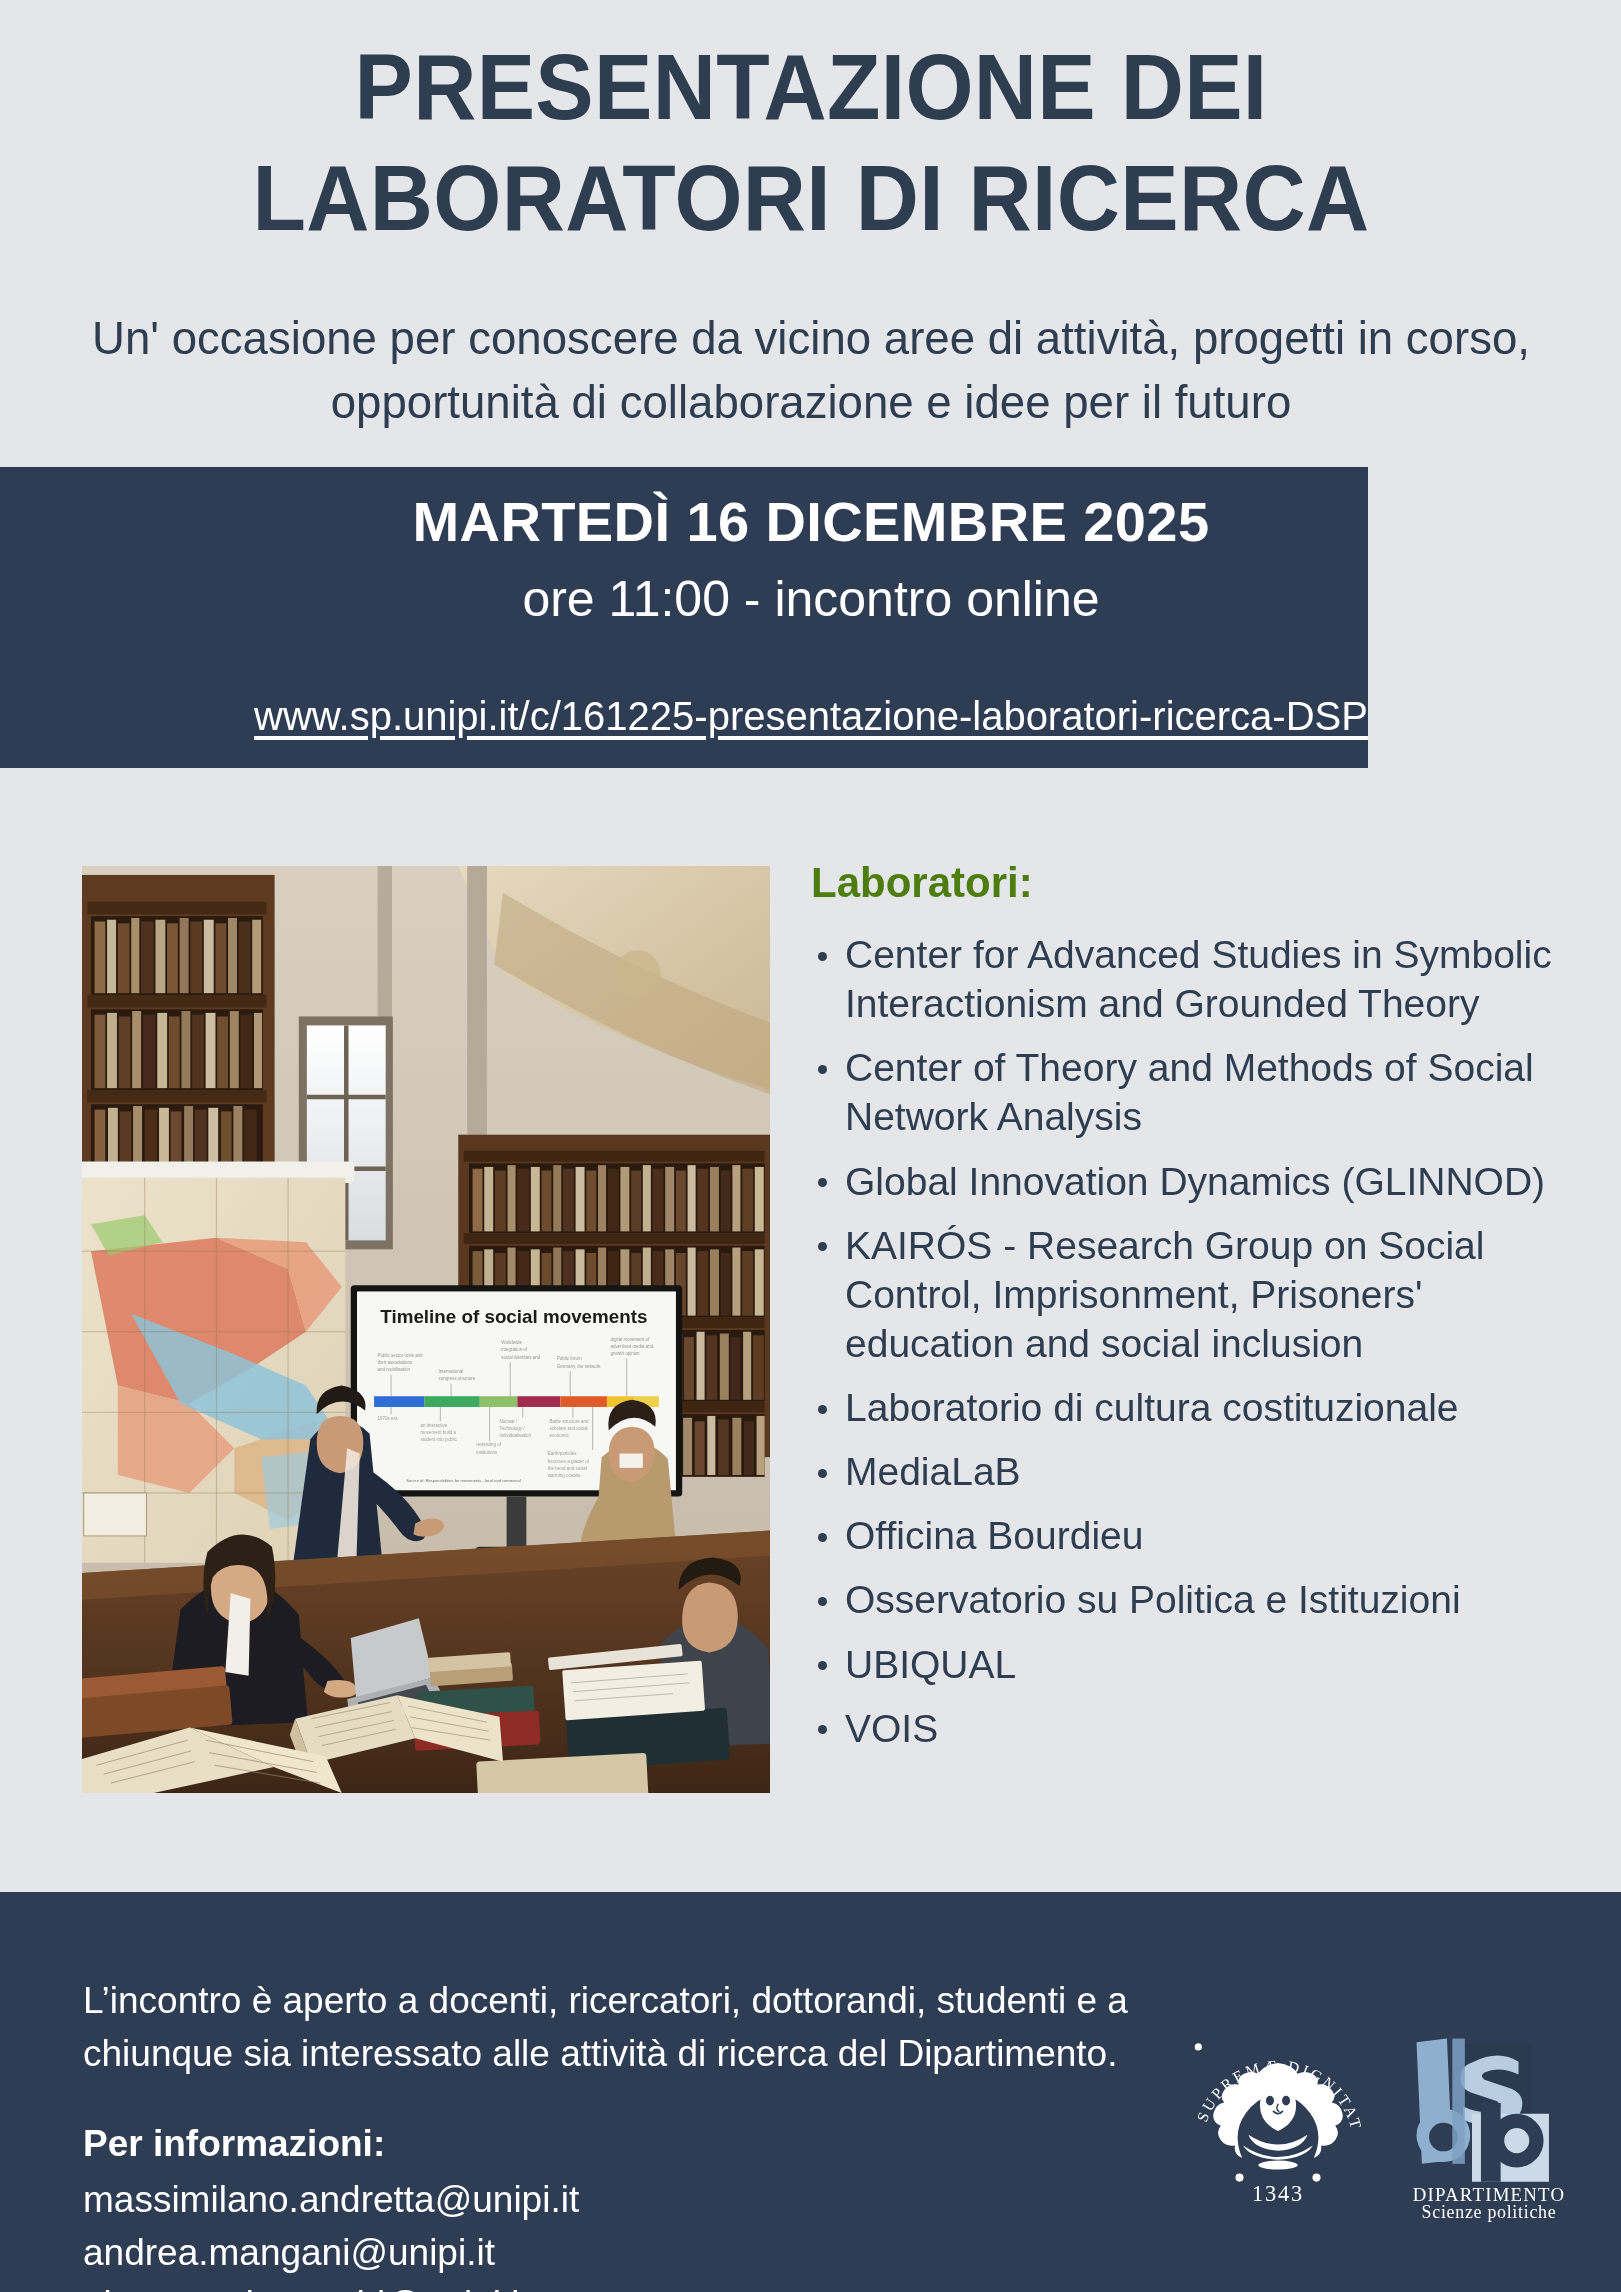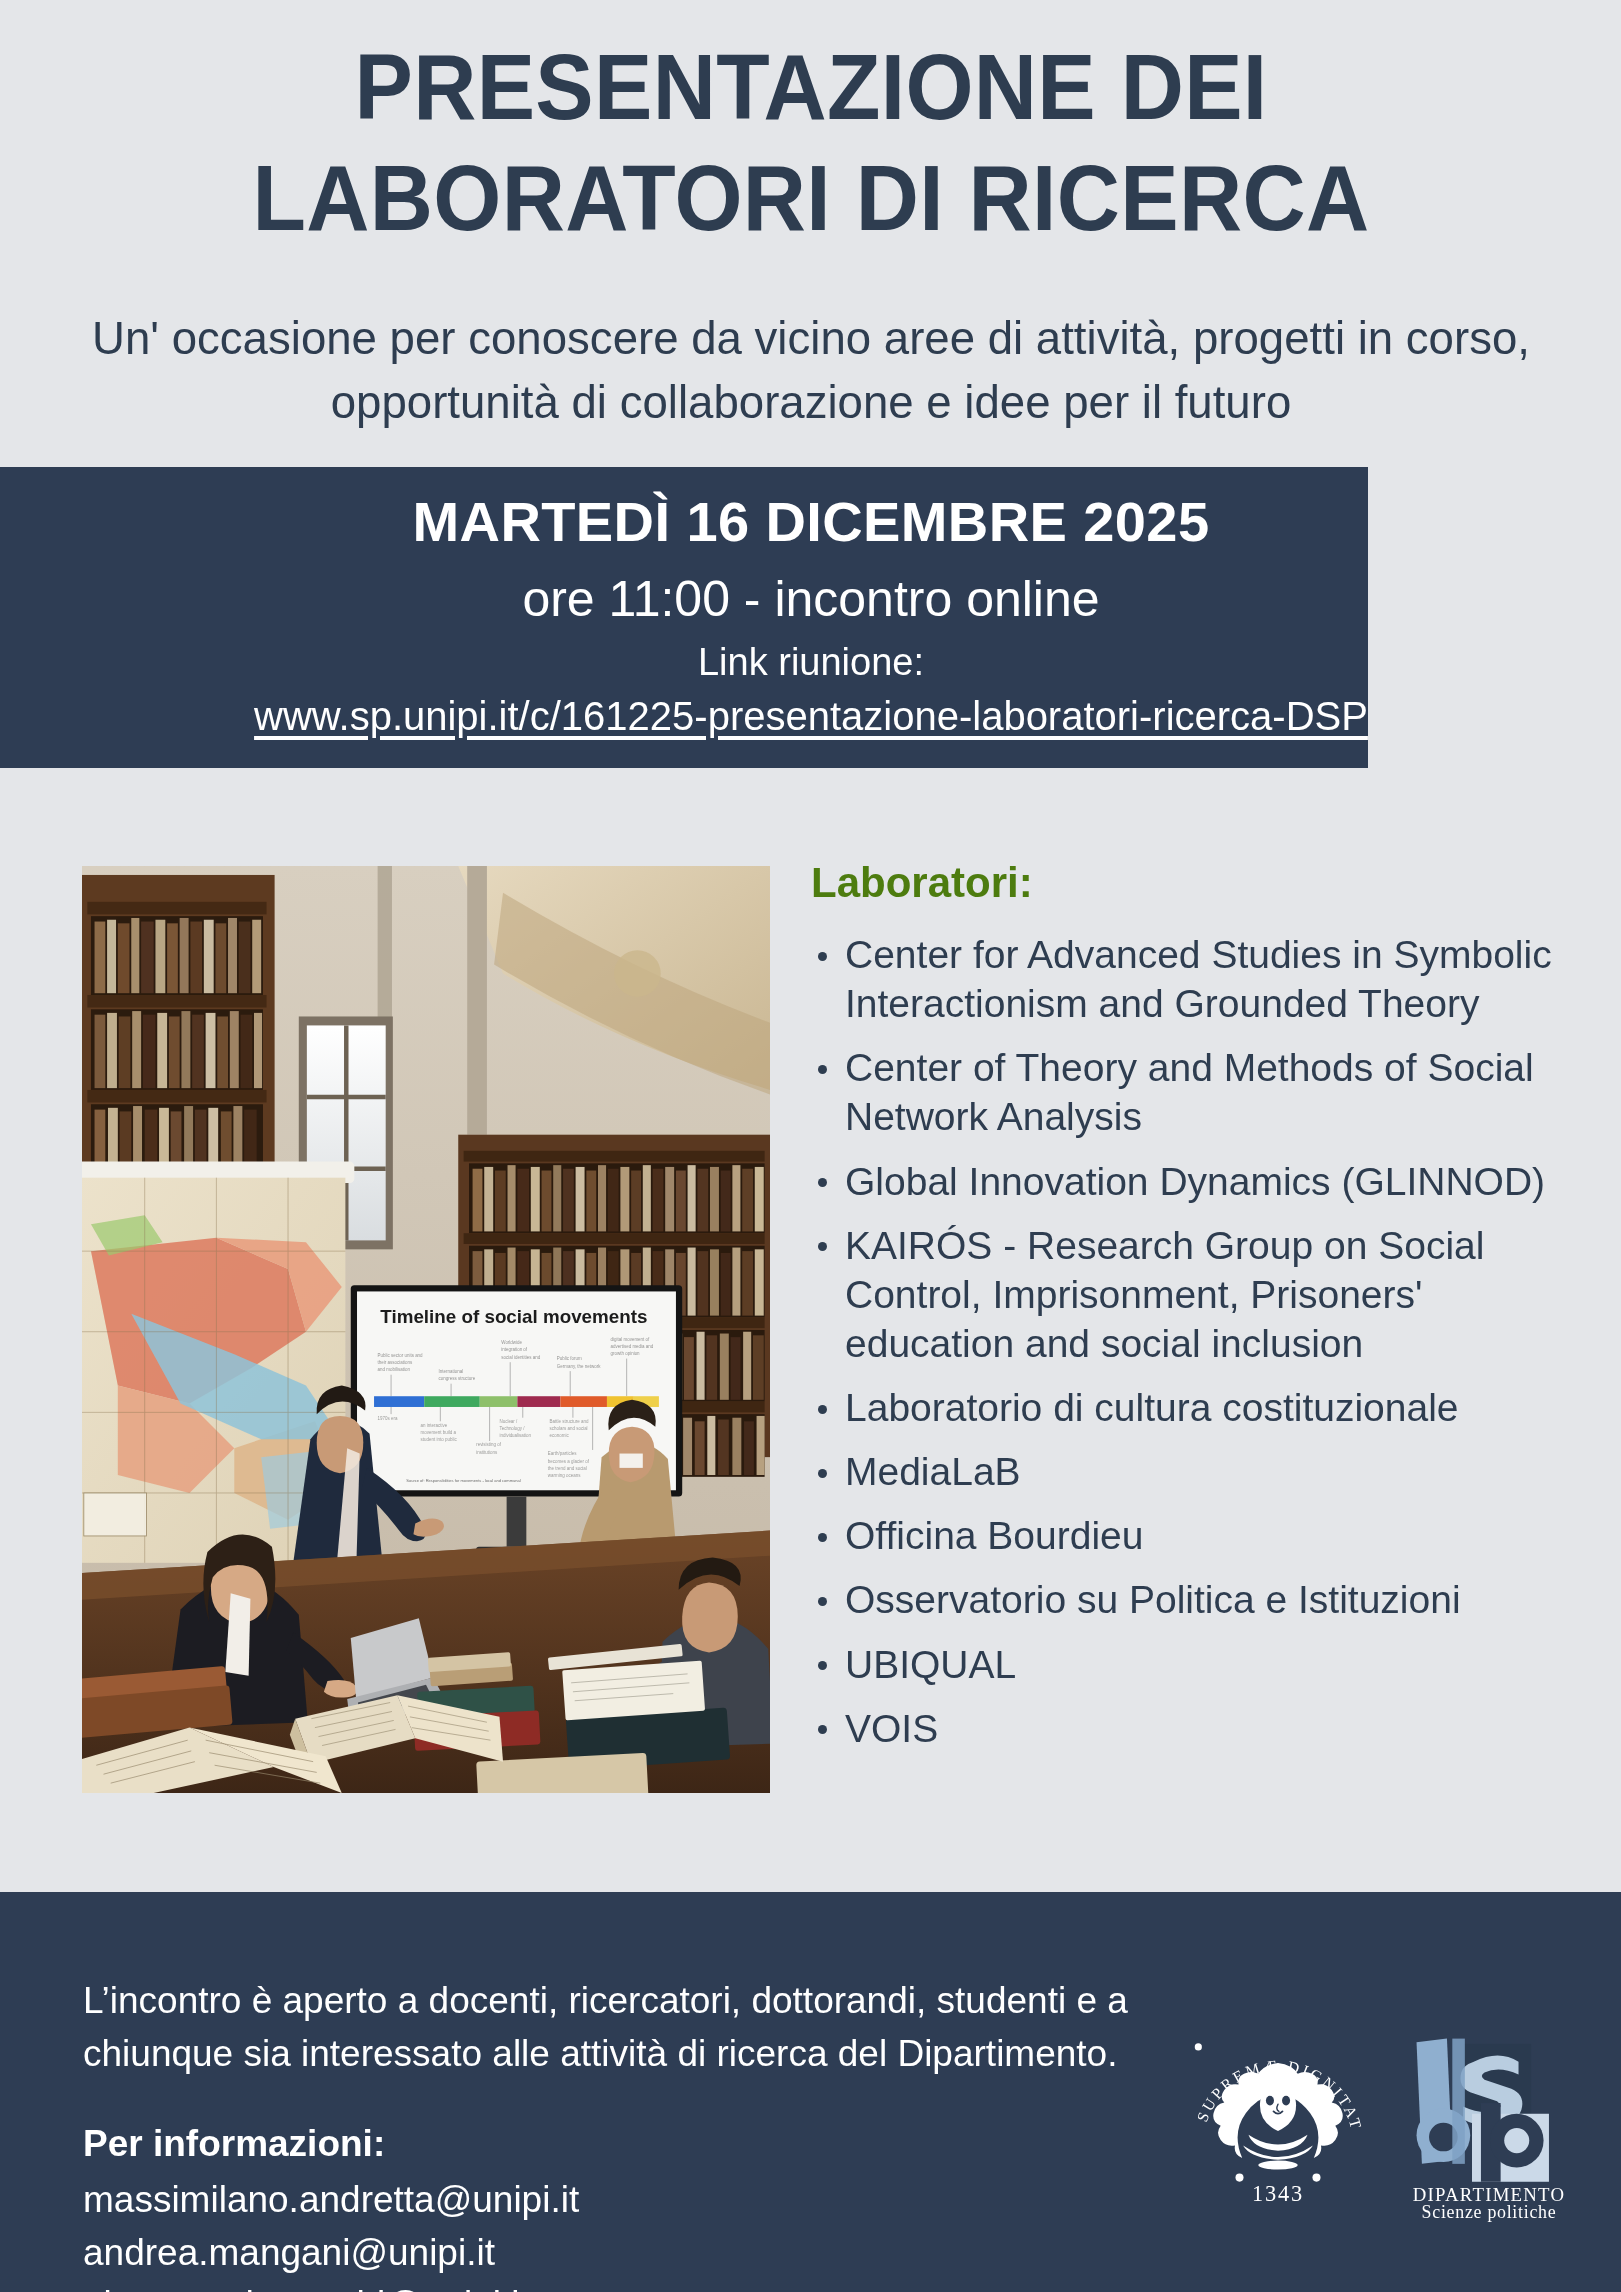--- a/index.html
+++ b/index.html
@@ -188,21 +188,20 @@
     <div class="title">
       <span>PRESENTAZIONE DEI</span>
       <span class="line2">LABORATORI DI RICERCA</span>
     </div>
     <div class="subtitle">Un' occasione per conoscere da vicino aree di attività, progetti in corso, opportunità di collaborazione e idee per il futuro</div>
   </div>
 
   <div class="banner">
     <div class="banner-date">MARTEDÌ 16 DICEMBRE 2025</div>
     <div class="banner-time">ore 11:00 - incontro online</div>
-    <div class="banner-linklabel">Link riunione:</div>
     <div class="banner-url">www.sp.unipi.it/c/161225-presentazione-laboratori-ricerca-DSP</div>
   </div>
 
   <div class="content">
 
     <div class="photo">
       <svg viewBox="0 0 768 1035" preserveAspectRatio="none">
         <defs>
           <linearGradient id="wallG" x1="0" y1="0" x2="0" y2="1">
             <stop offset="0%" stop-color="#d8cfc0"></stop>

